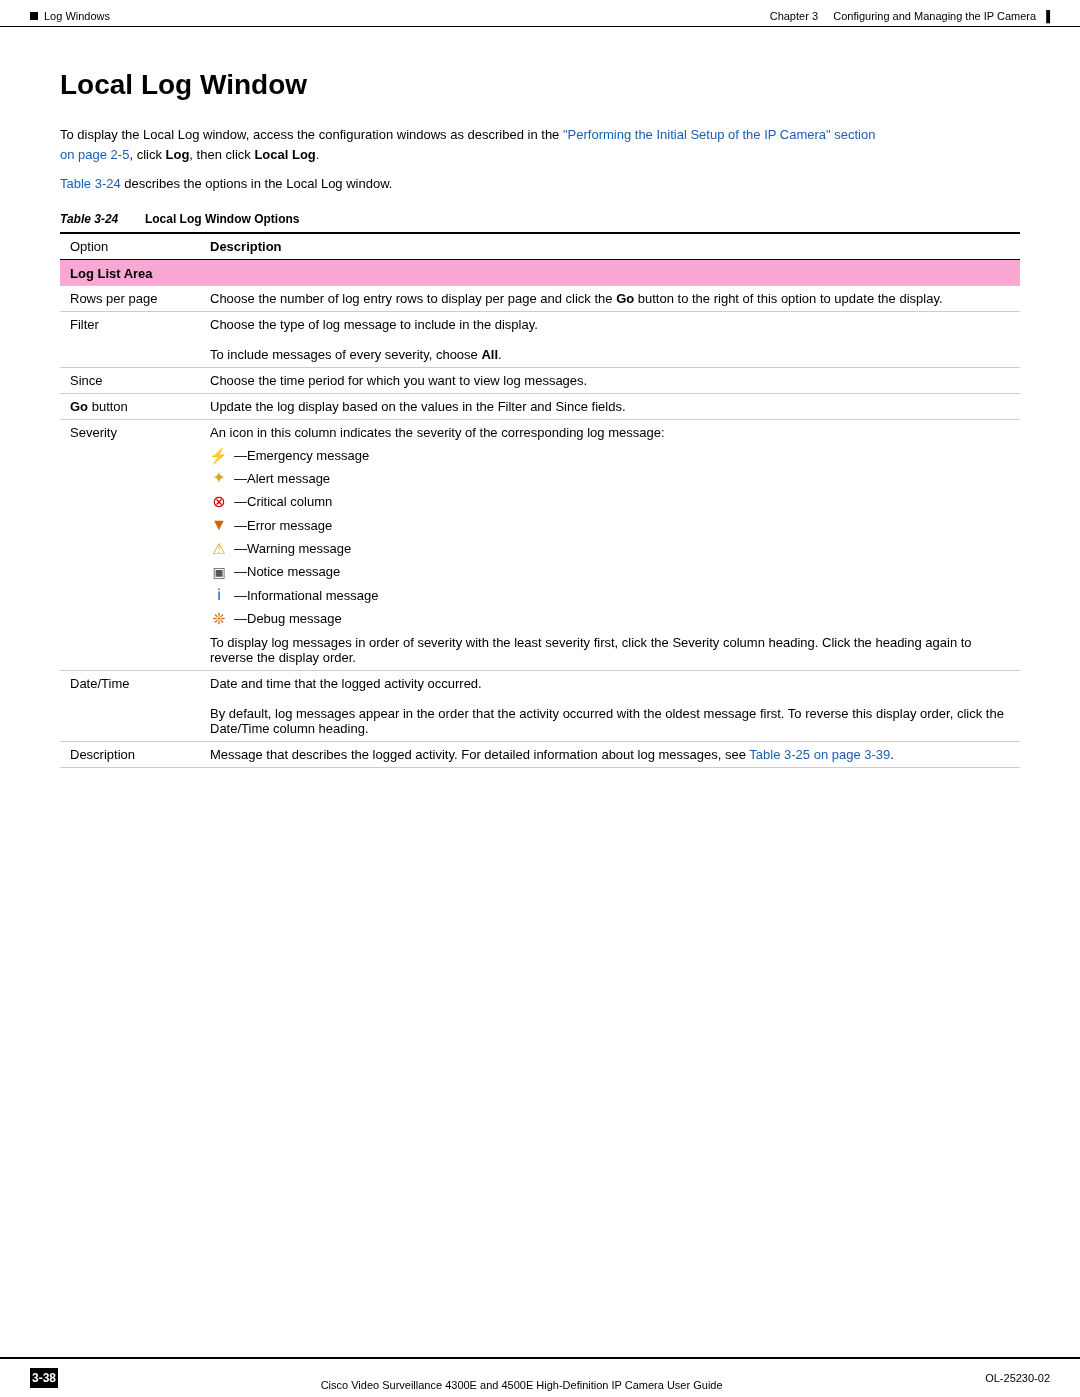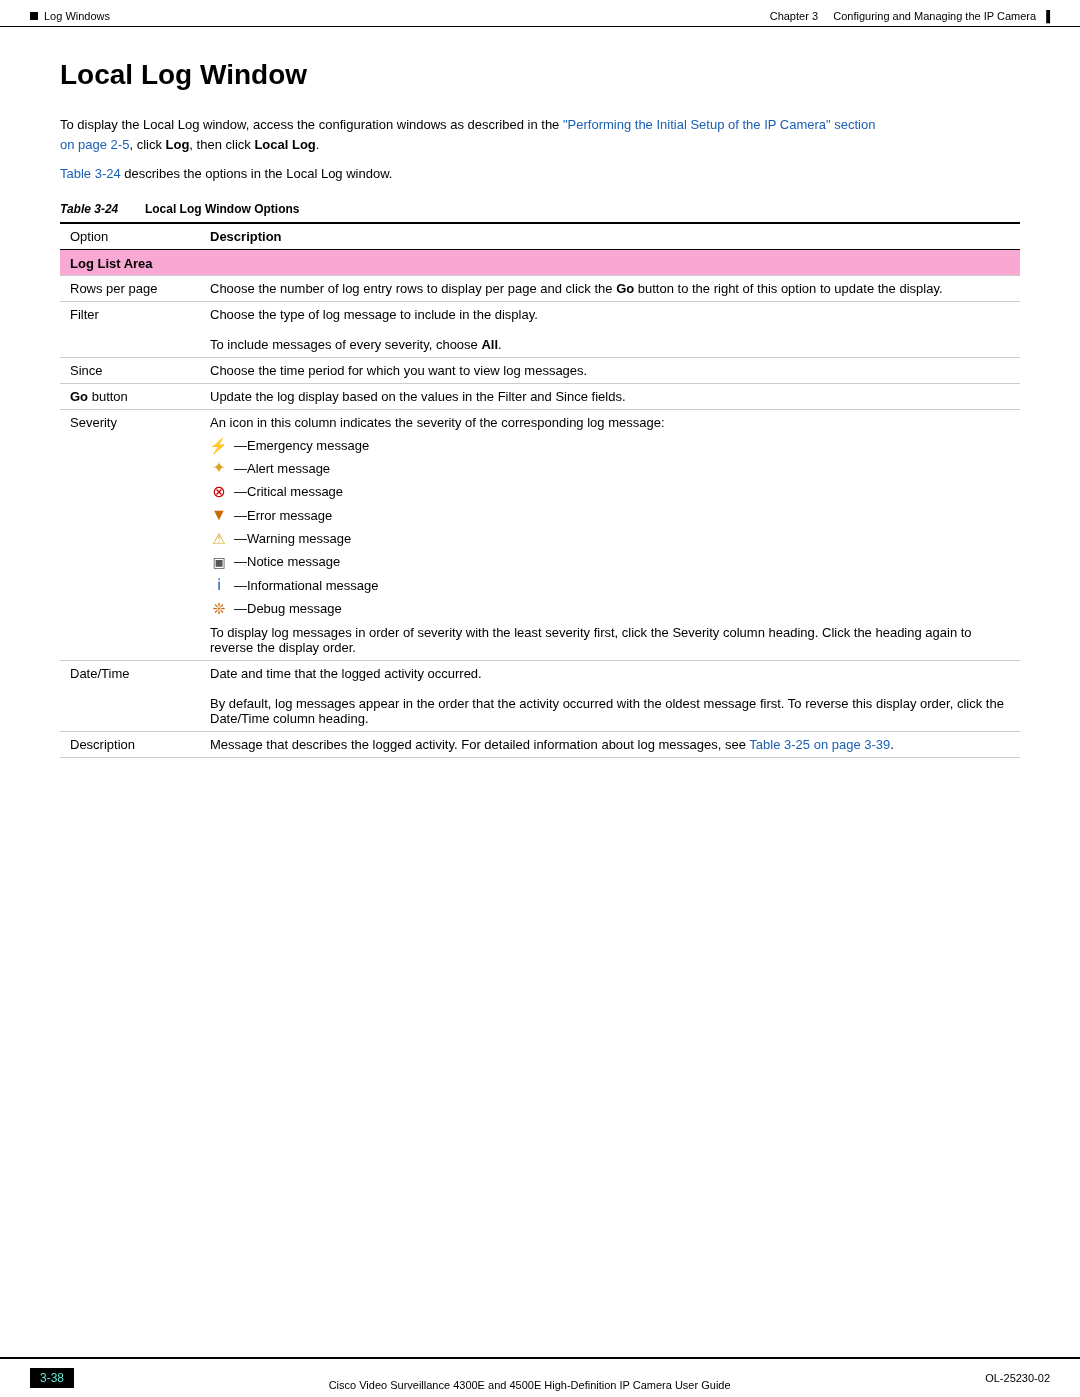--- a/index.html
+++ b/index.html
@@ -43,21 +43,21 @@
     .content {
       padding: 20px 60px 60px 60px;
     }
 
     
     .page-title {
       font-size: 28px;
       font-weight: bold;
       color: #000;
       margin-bottom: 24px;
-      margin-top: 10px;
+      margin-top: 20px;
     }
 
     
     .body-text {
       font-size: 13px;
       line-height: 1.5;
       margin-bottom: 10px;
       max-width: 820px;
     }
     .link-text {
@@ -136,24 +136,24 @@
       left: 0;
       right: 0;
       border-top: 2px solid #000;
       display: flex;
       align-items: center;
       justify-content: space-between;
       padding: 6px 30px;
     }
     .footer-page-num {
       background: #000;
-      color: #5eead4;
+      color: #ffffff;
       font-size: 12px;
-      font-weight: normal;
-      padding: 3px 10px;
+      font-weight: bold;
+      padding: 3px 2px;
     }
     .footer-center {
       font-size: 11px;
       color: #000;
       text-align: center;
       flex: 1;
       margin-top: 14px;
     }
     .footer-right {
       font-size: 11px;
@@ -240,21 +240,21 @@
             <li>
               <span class="sev-icon" style="color:#8B4513; font-size:15px;">⚡</span>
               <span>—Emergency message</span>
             </li>
             <li>
               <span class="sev-icon" style="color:#DAA520; font-size:16px;">✦</span>
               <span>—Alert message</span>
             </li>
             <li>
               <span class="sev-icon" style="color:#cc0000; font-size:16px;">⊗</span>
-              <span>—Critical message</span>
+              <span>—Critical column</span>
             </li>
             <li>
               <span class="sev-icon" style="color:#cc6600; font-size:16px;">▼</span>
               <span>—Error message</span>
             </li>
             <li>
               <span class="sev-icon" style="color:#DAA520; font-size:15px;">⚠</span>
               <span>—Warning message</span>
             </li>
             <li>

